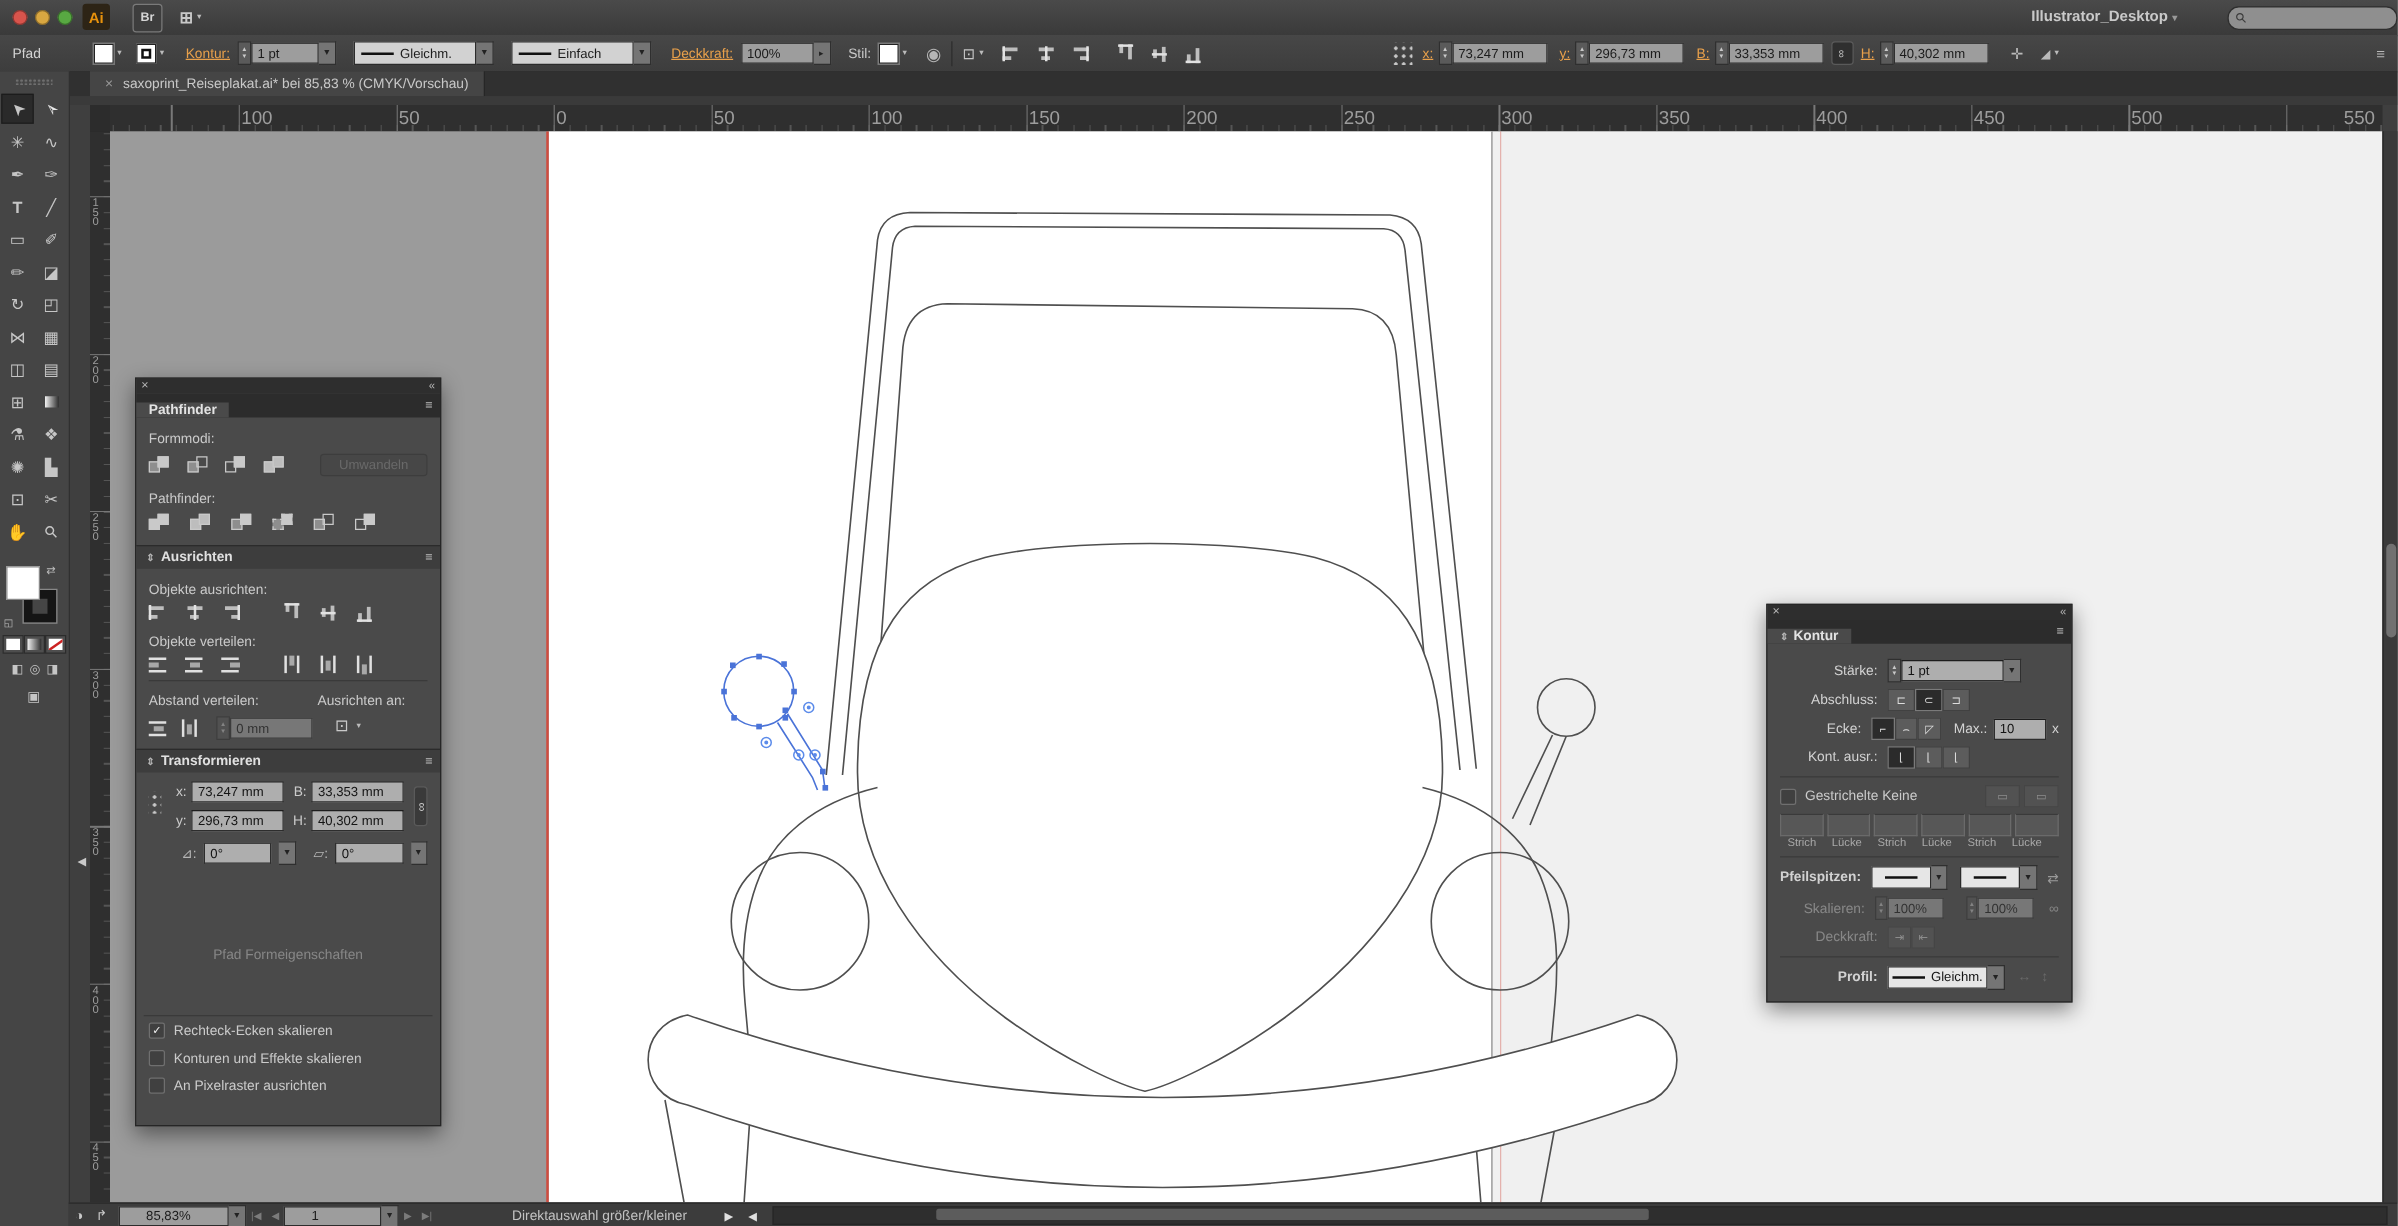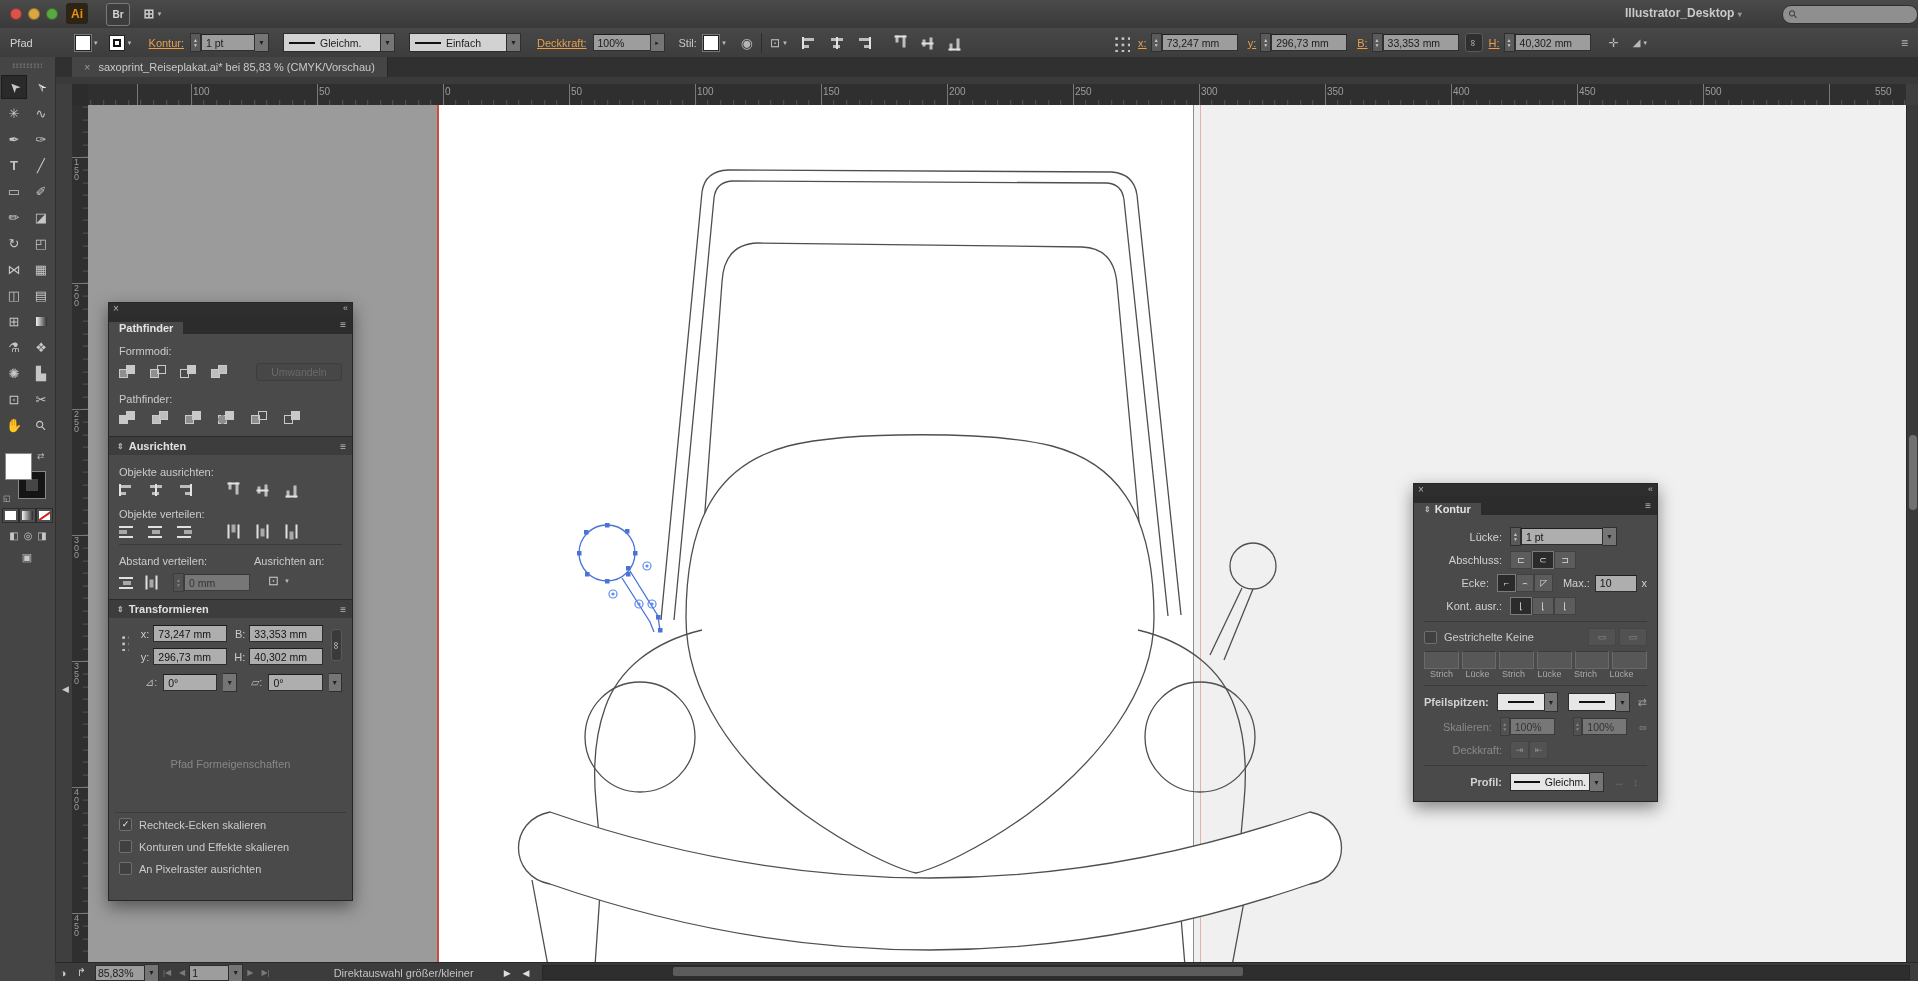--- a/index.html
+++ b/index.html
@@ -71,21 +71,21 @@
   .nonesq{width:11px;height:9px;background:#fff;position:relative;overflow:hidden}
   .nonesq:before{content:"";position:absolute;left:-2px;top:3.5px;width:16px;height:2px;background:#cc2222;transform:rotate(-35deg)}
   .whitesq{width:11px;height:9px;background:#fff}
   
   .corner{left:72px;top:84px;width:16px;height:21px;background:#2c2c2c;border-right:1px solid #1f1f1f;border-bottom:1px solid #1f1f1f}
   .hruler{left:88px;top:84px;width:1818px;height:21px;background-color:#2f2f2f;
     background-image:repeating-linear-gradient(to right,#787878 0 1px,transparent 1px 126px),
                      repeating-linear-gradient(to right,#555 0 1px,transparent 1px 12.6px);
     background-size:100% 100%,100% 5px;background-position:103px 0,2.2px bottom;background-repeat:repeat-x,repeat-x;
     border-bottom:1px solid #1f1f1f;overflow:hidden}
-  .hnum{position:absolute;top:2px;font-size:10px;color:#9c9c9c;padding-left:2px}
+  .hnum{position:absolute;top:2px;font-size:15px;color:#9c9c9c;padding-left:2px}
   .vruler{left:72px;top:105px;width:16px;height:857px;background-color:#2f2f2f;
     background-image:repeating-linear-gradient(to bottom,#787878 0 1px,transparent 1px 126px),
                      repeating-linear-gradient(to bottom,#555 0 1px,transparent 1px 12.6px);
     background-size:100% 100%,5px 100%;background-position:0 52px,right 1.6px;background-repeat:repeat-y,repeat-y;
     border-right:1px solid #1f1f1f;overflow:hidden}
   .vnum{position:absolute;left:2px;width:8px;font-size:9px;line-height:7.5px;color:#9c9c9c;word-break:break-all}
   .dock-arrow{left:62px;top:684px;color:#c9c9c9;font-size:9px}
   
   .canvas{left:88px;top:105px;width:1818px;height:857px;background:#9b9b9b;overflow:hidden}
   .artboard{position:absolute;left:351px;top:0;width:754px;height:857px;background:#ffffff;border-right:1px solid #8f8f8f}
@@ -93,21 +93,21 @@
   .bleed{position:absolute;left:349px;top:0;width:2px;height:857px;background:#cf4c3f}
   .bleed-r{position:absolute;left:1112px;top:0;width:1px;height:857px;background:rgba(207,76,63,.38)}
   .carsvg{position:absolute;left:0;top:0}
   
   .vscroll{left:1906px;top:105px;width:12px;height:857px;background:#3a3a3a;border-left:1px solid #282828}
   .vthumb{position:absolute;left:2px;top:330px;width:8px;height:75px;background:#717171;border-radius:4px}
   
   .statusbar{left:55px;top:962px;width:1863px;height:19px;background:#3c3c3c;border-top:1px solid #282828;
              display:flex;align-items:center;font-size:11px;color:#b9b9b9}
   .sb-icon{margin:0 5px;font-size:11px;color:#c9c9c9}
-  .sb-field{background:#9d9d9d;color:#1c1c1c;border:1px solid #2c2c2c;height:14px;display:flex;align-items:center;padding:0 2px;font-size:10.5px}
+  .sb-field{background:#9d9d9d;color:#1c1c1c;border:1px solid #2c2c2c;height:14px;display:flex;align-items:center;padding:0 21px;font-size:10.5px}
   .sb-nav{color:#7b7b7b;font-size:8px;margin:0 4px}
   .hscroll{flex:1;height:13px;margin:0 8px 0 12px;background:#2e2e2e;border:1px solid #262626;position:relative}
   .hthumb{position:absolute;left:130px;top:1px;width:570px;height:9px;background:#5c5c5c;border-radius:2px}
   
   .panelgroup{background:#4a4a4a;border:1px solid #262626;box-shadow:0 6px 16px rgba(0,0,0,.45);z-index:30}
   .pg-titlebar{height:12px;background:#2e2e2e;position:relative;font-size:9px;color:#a5a5a5}
   .pg-close{position:absolute;left:4px;top:0px;font-size:10px;line-height:11px;color:#b5b5b5}
   .pg-collapse{position:absolute;right:4px;top:0px;font-size:9px;line-height:11px;color:#b5b5b5}
   .ptabrow{height:19px;background:#2c2c2c;display:flex;align-items:flex-end;position:relative}
   .ptab{background:#4a4a4a;color:#e3e3e3;font-size:11px;font-weight:bold;display:flex;align-items:center;gap:4px;padding:0 10px}
@@ -685,21 +685,21 @@
   </div>
   <div class="ptabrow">
     <div class="ptab">
       <span class="exp">⇕</span>
       <span>Kontur</span>
     </div>
     <span class="pmenu">≡</span>
   </div>
   <div class="pbody">
     <div class="krow">
-      <span class="klabel">Lücke:</span>
+      <span class="klabel">Stärke:</span>
       <span class="stepper">
           <span>▲</span>
           <span>▼</span>
         </span>
       <span class="tfield" style="width:72px">1 pt</span>
       <span class="combo-btn" style="height:17px">▼</span>
     </div>
     <div class="krow">
       <span class="klabel">Abschluss:</span>
       <span class="kbtn">⊏</span>

